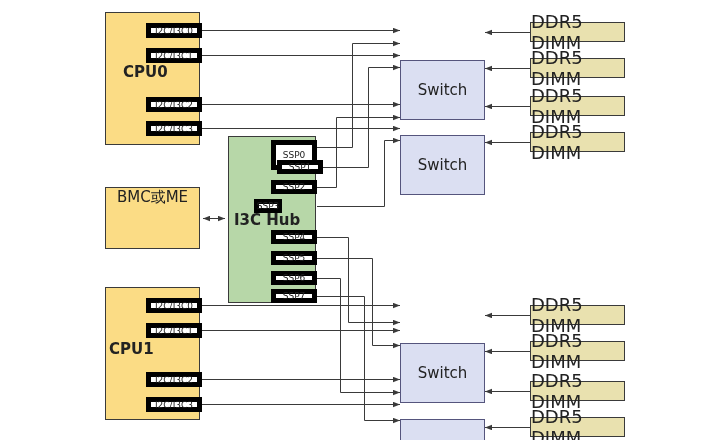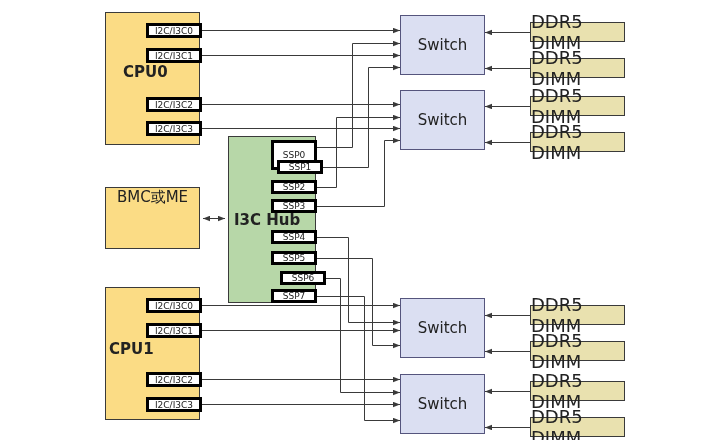--- a/index.html
+++ b/index.html
@@ -5,23 +5,23 @@
   html,body{margin:0;padding:0;background:#fff;}
   #canvas{
     position:relative;width:720px;height:440px;background:#ffffff;overflow:hidden;
     font-family:"DejaVu Sans","Liberation Sans",sans-serif;color:#222;
   }
   #wires{position:absolute;left:0;top:0;z-index:0;}
   .box{position:absolute;box-sizing:border-box;border:1px solid #3a3a3a;z-index:1;}
   .cpu{background:#FBDC85;}
   .bmc{background:#FBDC85;display:flex;align-items:flex-start;justify-content:center;font-size:15px;}
   .hub{background:#B7D7A8;}
-  .switch{background:#DBDFF2;border-color:#55557d;display:flex;align-items:center;justify-content:center;font-size:15px;}
+  .switch{background:#DBDFF2;border-color:#55557d;display:flex;align-items:center;justify-content:center;font-size:15px;margin-top:45px;}
   .dimm{background:#E9E1AF;display:flex;align-items:center;justify-content:center;font-size:18px;}
-  .port{position:absolute;box-sizing:border-box;border:3px solid #000000;background:#ffffff;
+  .port{position:absolute;box-sizing:border-box;border:5px solid #000000;background:#ffffff;
         display:flex;align-items:center;justify-content:center;font-size:9px;z-index:2;white-space:nowrap;}
   .blocklabel{position:absolute;font-size:15px;white-space:nowrap;z-index:3;font-weight:bold;}
 </style>
 </head>
 <body>
 
 <div id="canvas">
 
   <svg id="wires" width="720" height="440" viewBox="0 0 720 440">
     <defs>
@@ -82,24 +82,24 @@
   <div class="port" style="left:146px;top:298px;width:56px;height:15px">I2C/I3C0</div>
   <div class="port" style="left:146px;top:323px;width:56px;height:15px">I2C/I3C1</div>
   <div class="port" style="left:146px;top:372px;width:56px;height:15px">I2C/I3C2</div>
   <div class="port" style="left:146px;top:397px;width:56px;height:15px">I2C/I3C3</div>
 
   <div class="box hub" style="left:228px;top:136px;width:88px;height:167px"></div>
   <span class="blocklabel" style="left:234px;top:211px">I3C Hub</span>
   <div class="port" style="left:271px;top:140px;width:46px;height:30px">SSP0</div>
   <div class="port" style="left:277px;top:160px;width:46px;height:14px">SSP1</div>
   <div class="port" style="left:271px;top:180px;width:46px;height:14px">SSP2</div>
-  <div class="port" style="left:271px;top:199px;width:46px;height:14px">SSP3</div>
+  <div class="port" style="left:254px;top:199px;width:28px;height:14px">SSP3</div>
   <div class="port" style="left:271px;top:230px;width:46px;height:14px">SSP4</div>
   <div class="port" style="left:271px;top:251px;width:46px;height:14px">SSP5</div>
-  <div class="port" style="left:280px;top:271px;width:46px;height:14px">SSP6</div>
+  <div class="port" style="left:271px;top:271px;width:46px;height:14px">SSP6</div>
   <div class="port" style="left:271px;top:289px;width:46px;height:14px">SSP7</div>
 
   <div class="box switch" style="left:400px;top:15px;width:85px;height:60px">
     <span>Switch</span>
   </div>
   <div class="box switch" style="left:400px;top:90px;width:85px;height:60px">
     <span>Switch</span>
   </div>
   <div class="box switch" style="left:400px;top:298px;width:85px;height:60px">
     <span>Switch</span>

